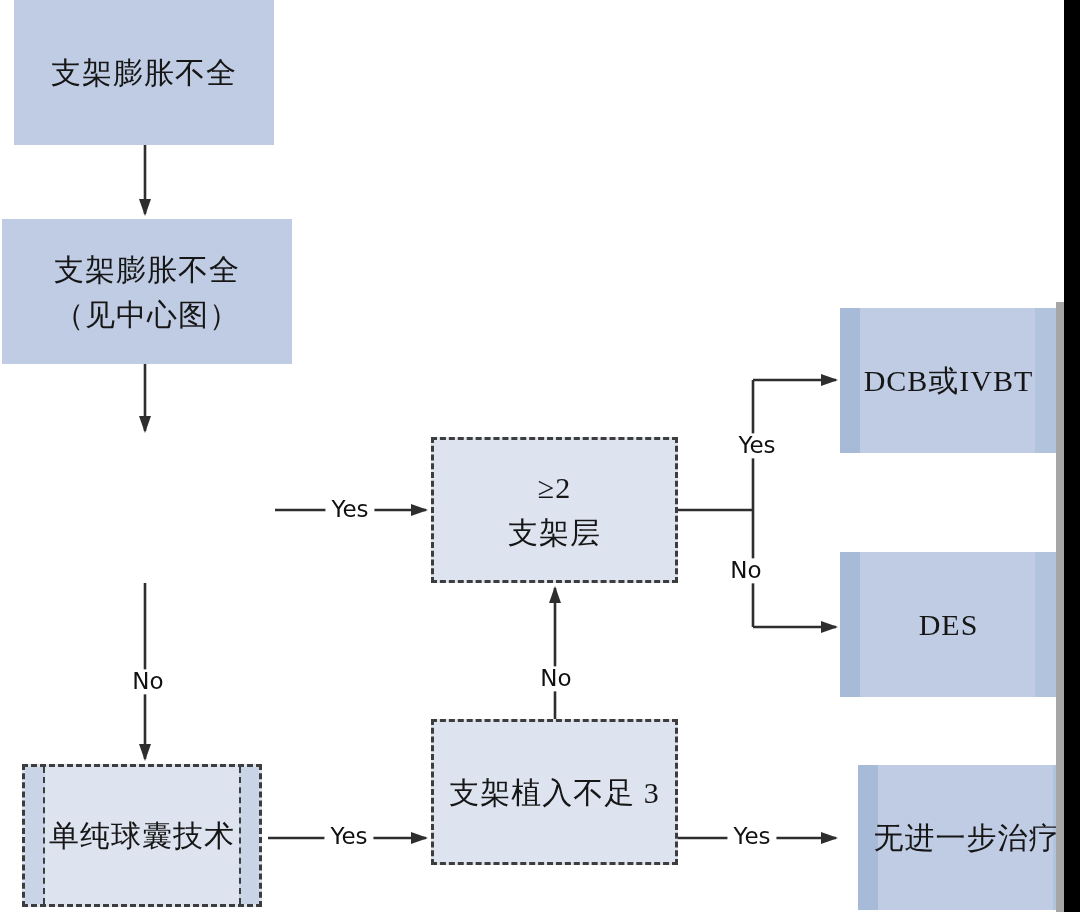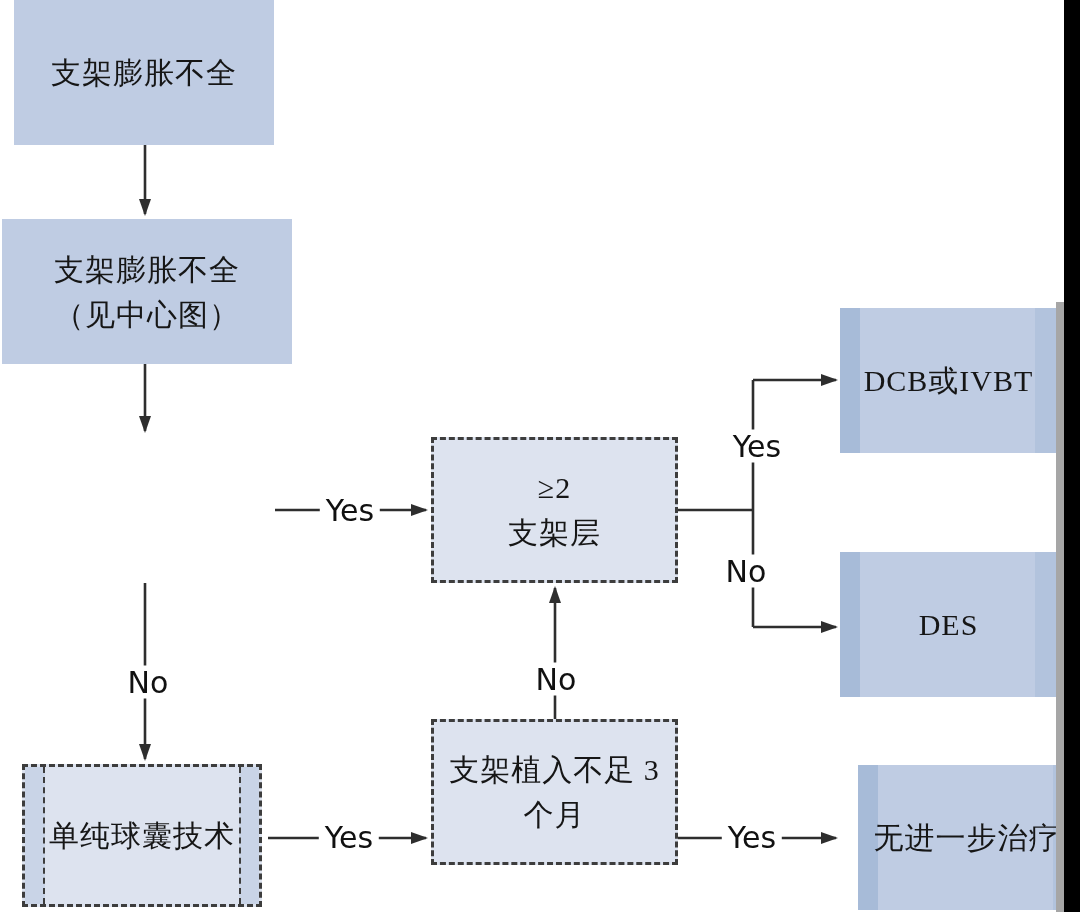--- a/index.html
+++ b/index.html
@@ -21,21 +21,21 @@
   .dstripe.l{left:0;border-right:2px dashed #3d3d3d;}
   .dstripe.r{right:0;border-left:2px dashed #3d3d3d;}
 
   
   .sstripe{position:absolute;top:0;bottom:0;z-index:1;}
   .sstripe.l{left:0;width:20px;background:#a7bbd8;}
   .sstripe.r{right:0;width:22px;background:#b2c3dd;}
 
   
   .edge-label{position:absolute;transform:translate(-50%,-50%);background:#ffffff;
-              padding:0 6px;font-size:30px;color:#111111;z-index:3;line-height:1.1;}
+              padding:0 6px;font-size:23px;color:#111111;z-index:3;line-height:1.1;}
 
   
   .gray-strip{position:absolute;background:#a6a6a6;z-index:4;}
   .black-strip{position:absolute;background:#000000;z-index:5;}
 </style>
 </head>
 <body>
 
 <div id="stage">
 
@@ -81,21 +81,20 @@
   <div class="node dashed" style="left:431px;top:437px;width:247px;height:146px">
     <div class="node-text">
       <div>≥2</div>
       <div>支架层</div>
     </div>
   </div>
 
   <div class="node dashed" style="left:431px;top:719px;width:247px;height:146px">
     <div class="node-text">
       <div>支架植入不足 3</div>
-      <div>个月</div>
     </div>
   </div>
 
   <div class="node solid" style="left:840px;top:552px;width:217px;height:145px">
     <div class="sstripe l"></div>
     <div class="sstripe r"></div>
     <div class="node-text">DES</div>
   </div>
 
   <div class="node solid" style="left:840px;top:308px;width:217px;height:145px">

